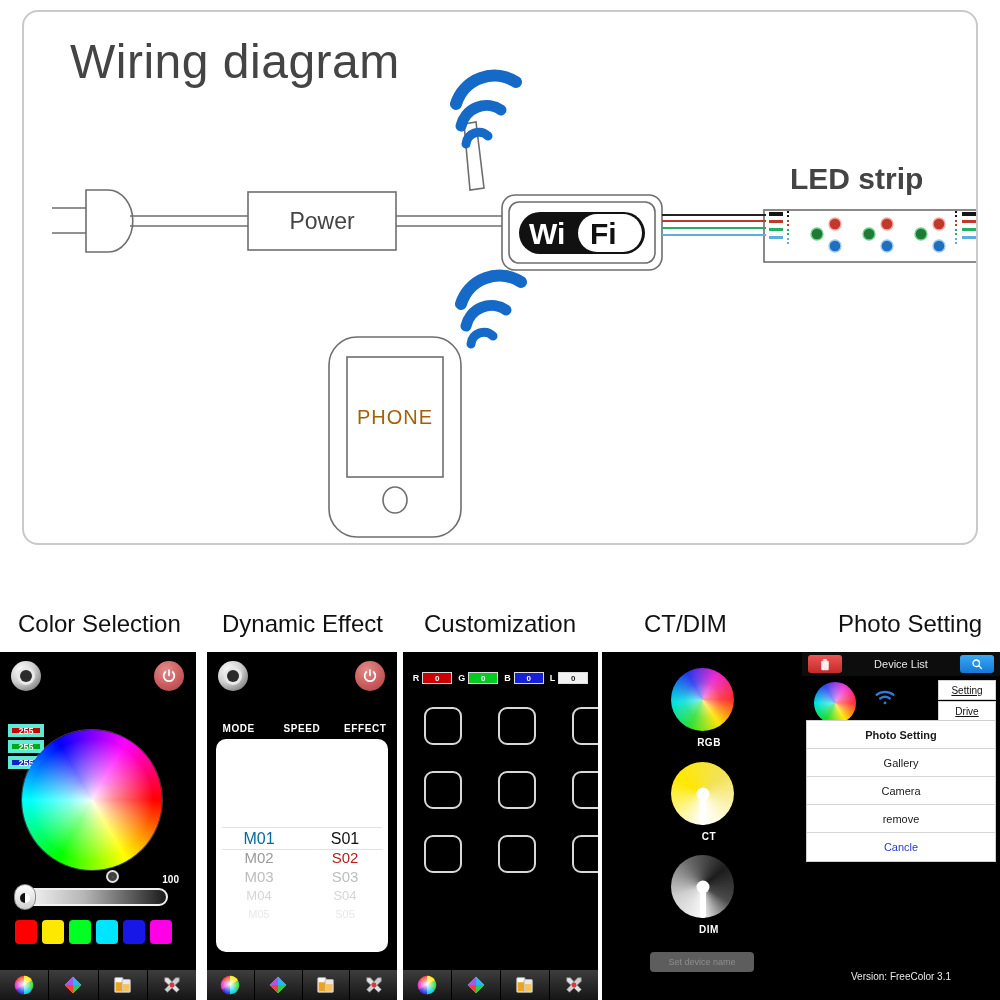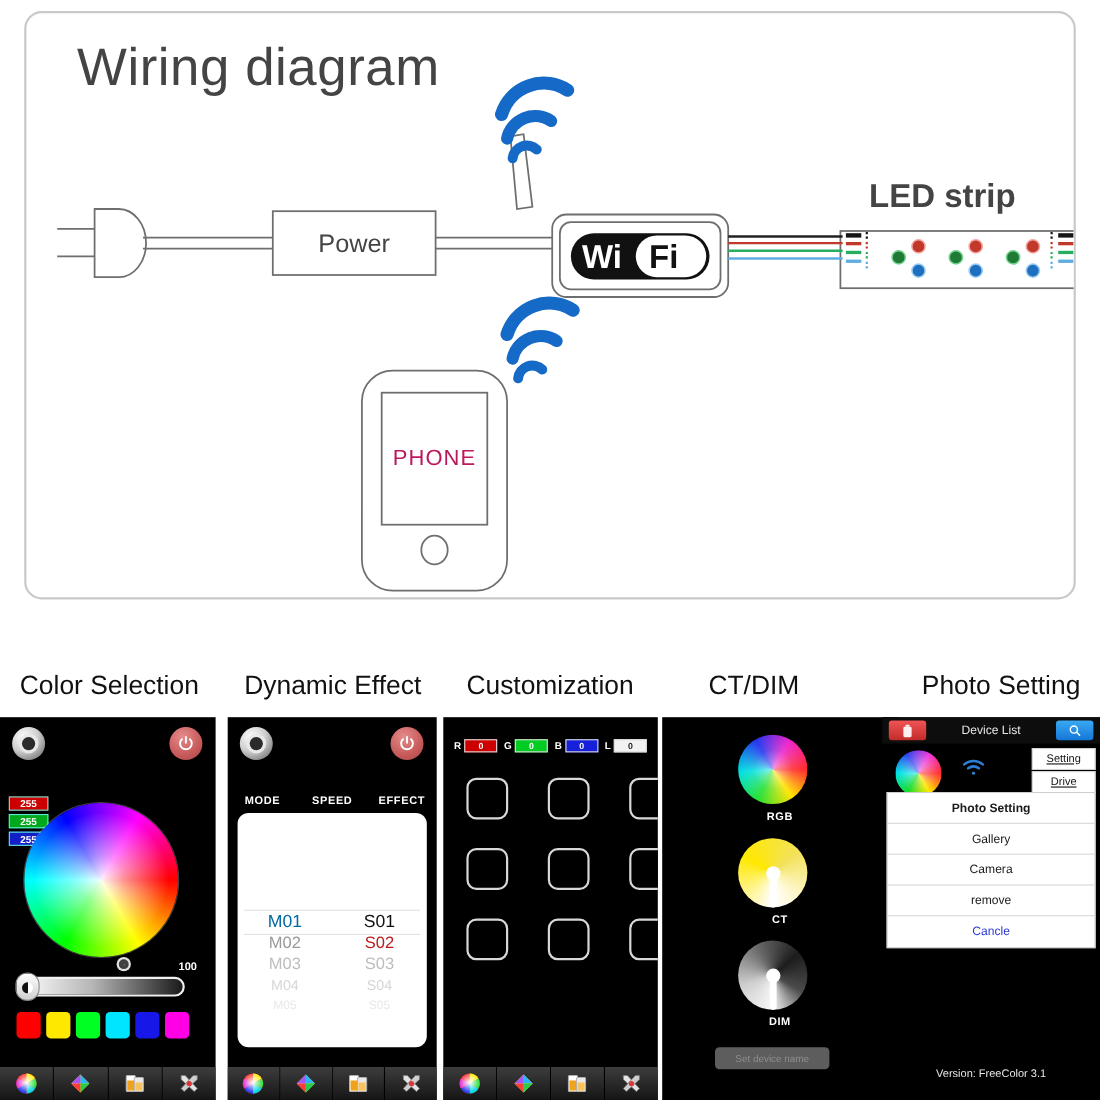--- a/index.html
+++ b/index.html
@@ -32,21 +32,21 @@
     font-size: 30px; color: #444; font-weight: bold;
   }
   #power-label {
     position: absolute; left: 0; top: 0; width: 100%; height: 100%;
     display: flex; align-items: center; justify-content: center;
     font-size: 23px; color: #444;
   }
   #phone-label {
     position: absolute; left: 0; top: 0; width: 100%; height: 100%;
     display: flex; align-items: center; justify-content: center;
-    font-size: 20px; color: #be185d; letter-spacing: 1px; border-radius: 30px;
+    font-size: 20px; color: #a16207; letter-spacing: 1px; border-radius: 30px;
   }
   .diag-svg { position: absolute; left: 0; top: 0; }
 
   
   .section-title {
     position: absolute;
     top: 610px;
     font-size: 24px;
     color: #111;
     white-space: nowrap;
@@ -87,21 +87,21 @@
   .power-glyph {
     width: 16px; height: 16px; display: block;
   }
 
   
   .rgb-chips { position: absolute; left: 8px; top: 72px; }
   .rgb-chip {
     width: 36px; height: 13px; margin-bottom: 3px;
     font-size: 9px; font-weight: bold; color: #fff;
     display: flex; align-items: center; justify-content: center;
-    border: 1px solid #5eead4;
+    border: 4px solid #5eead4;
     font-family: "Liberation Sans", sans-serif;
   }
 
   
   .color-wheel {
     position: absolute;
     border-radius: 50%;
     background:
       radial-gradient(circle at 50% 50%, rgba(255,255,255,0.95) 0%, rgba(255,255,255,0.55) 22%, rgba(255,255,255,0) 62%),
       conic-gradient(from 90deg,

